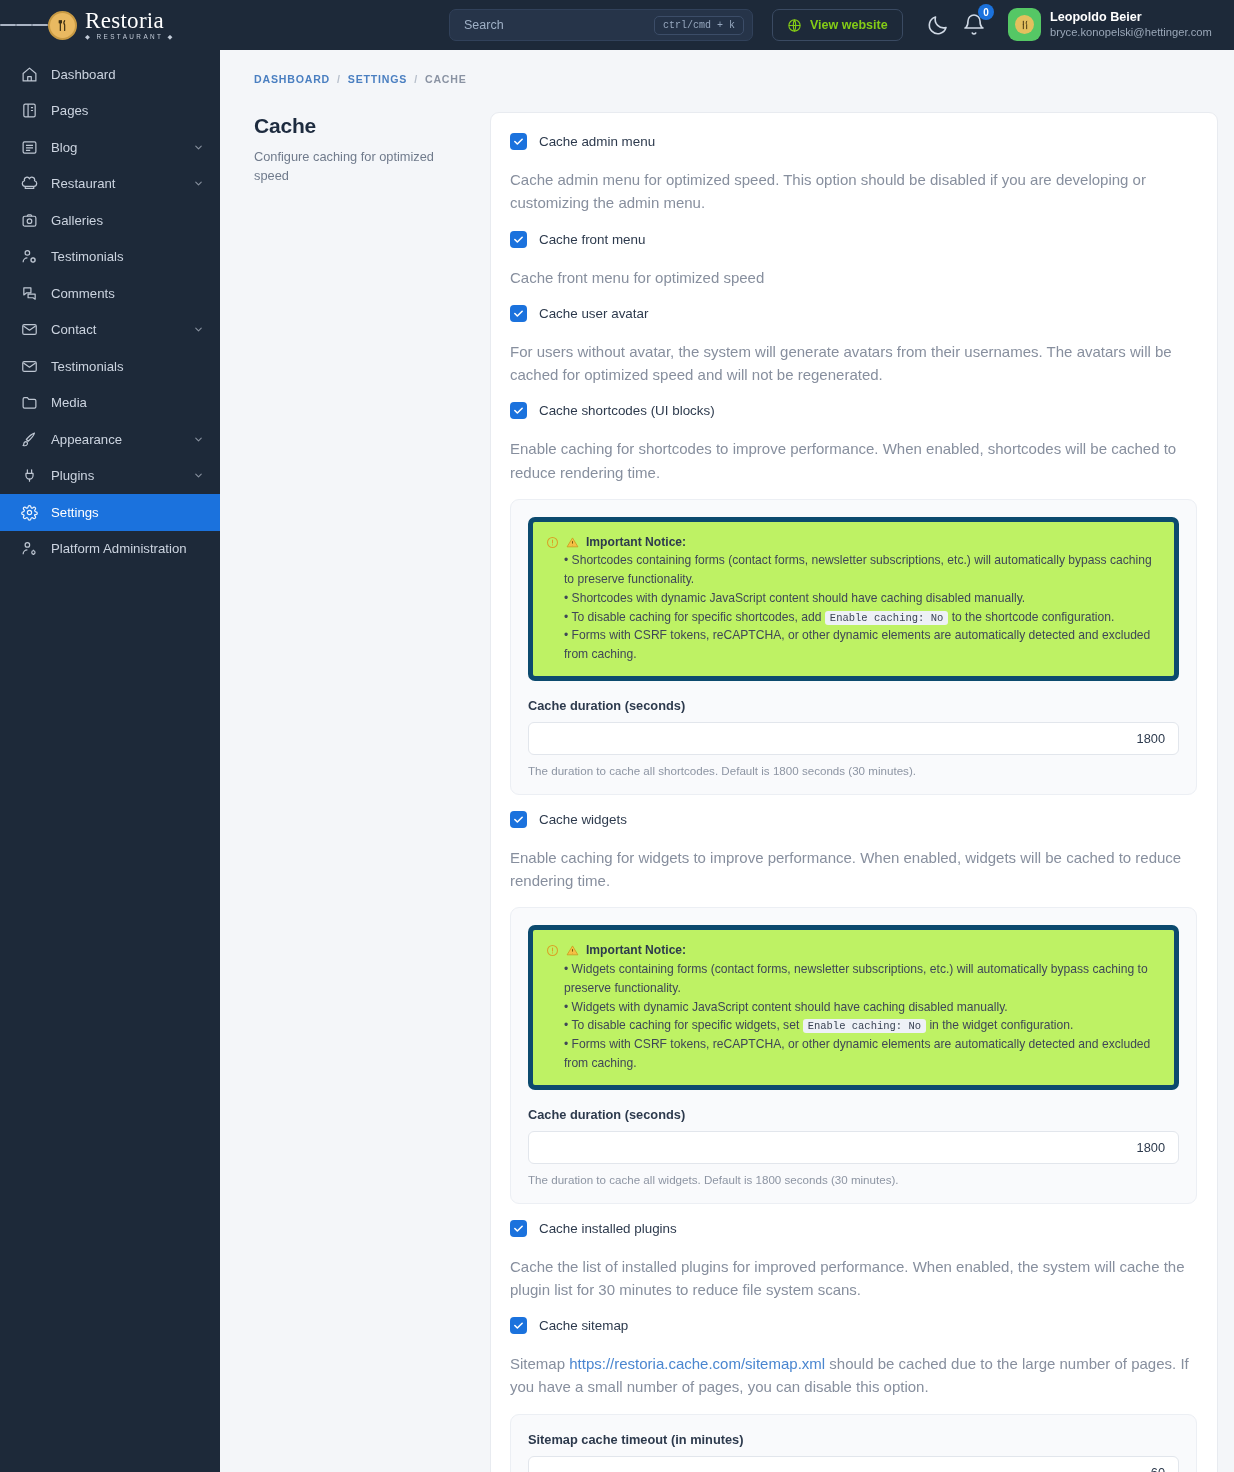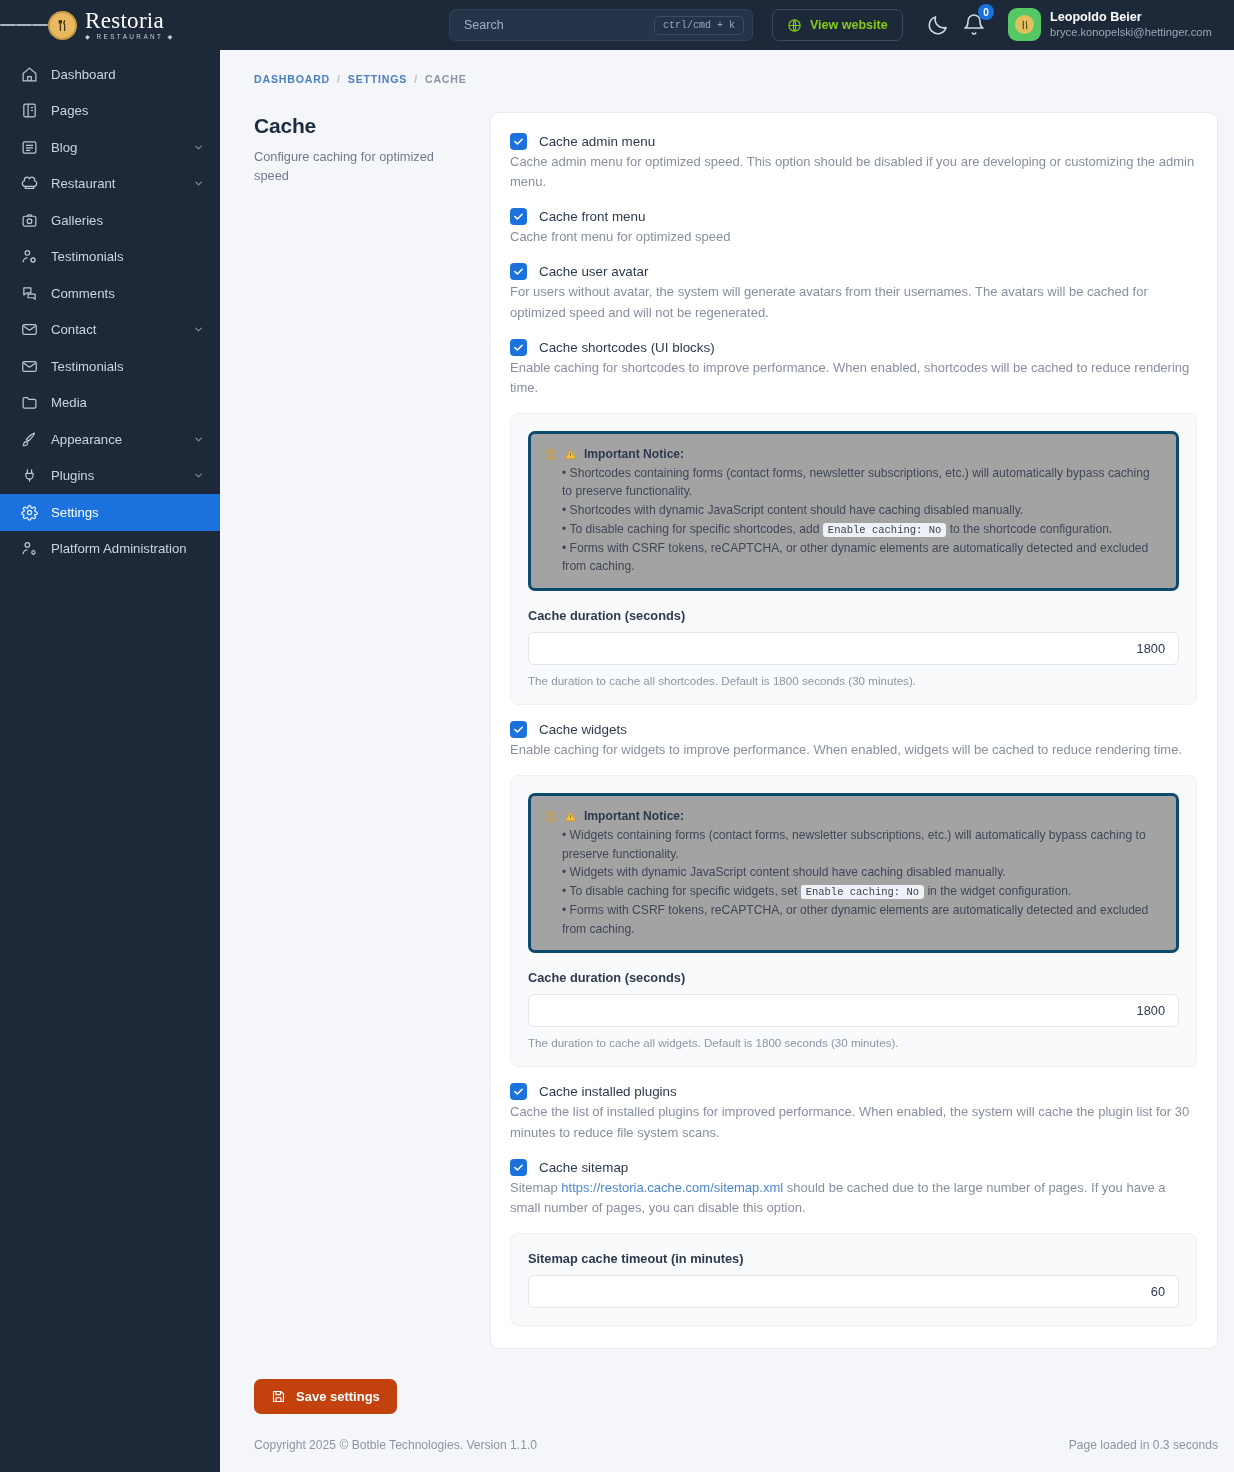--- a/index.html
+++ b/index.html
@@ -97,31 +97,31 @@
   }
 
   
   .cb-row { display: flex; align-items: center; gap: 12px; }
   .cb {
     width: 17px; height: 17px; border-radius: 4px; background: #1b72dd;
     flex: none; display: flex; align-items: center; justify-content: center; cursor: pointer;
   }
   .cb svg { width: 11px; height: 11px; }
   .cb-label { font-size: 13.4px; color: #2d3a4d; cursor: pointer; }
-  .helper { font-size: 13px; color: #878f9e; line-height: 1.55; margin-top: 2px; }
+  .helper { font-size: 15px; color: #878f9e; line-height: 1.55; margin-top: 18px; }
   .blk { margin-bottom: 16px; }
   .blk:last-child { margin-bottom: 0; }
 
   
   .panel {
     background: #f9fafc; border: 1px solid #eceff4; border-radius: 9px;
     padding: 17px; margin-top: 15px;
   }
   .notice {
-    background: #a3a3a3; border: 3px solid #0c4a6e; border-radius: 7px;
+    background: #bef264; border: 5px solid #0c4a6e; border-radius: 7px;
     padding: 11px 13px 12px; font-size: 12.1px; color: #3f4757; line-height: 1.55;
   }
   .notice-head { display: flex; align-items: center; gap: 7px; font-weight: bold; color: #2d3a4d; }
   .notice-li { padding-left: 18px; text-indent: 0; }
   code.chip {
     font-family: "Liberation Mono", monospace; font-size: 10.5px;
     background: #eef1f6; border-radius: 3px; padding: 1px 5px; color: #3b4455; white-space: nowrap;
   }
   .field-label { font-size: 12.8px; font-weight: bold; color: #2d3a4d; margin: 17px 0 9px; }
   .input {

